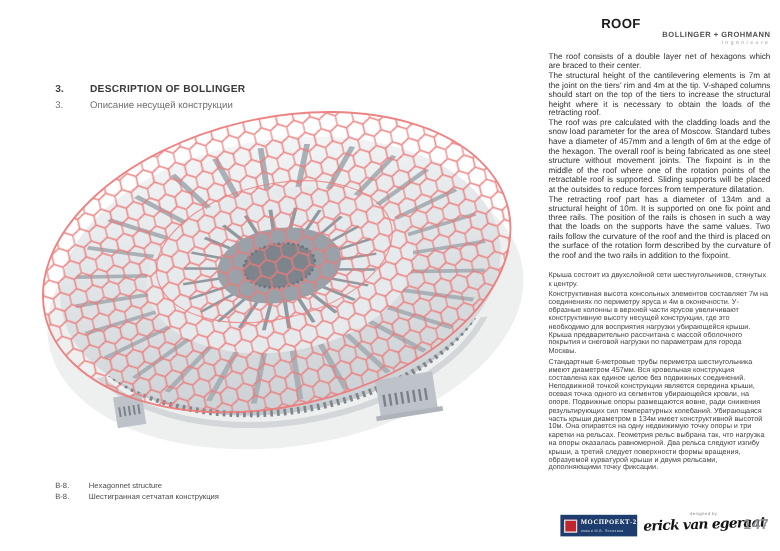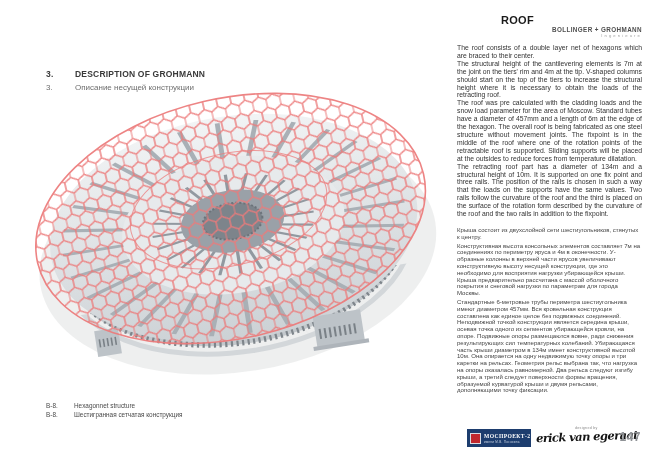--- a/index.html
+++ b/index.html
@@ -53,21 +53,21 @@
   .pageno{position:absolute;right:9px;top:430px;font-size:12px;font-weight:bold;color:#8f9296;letter-spacing:0.5px;}
 </style>
 </head>
 <body>
 
 <div class="sheet">
 
   <div class="section">
     <div class="sec-row sec-en">
       <span class="sec-num">3.</span>
-      <span>DESCRIPTION OF GROHMANN</span>
+      <span>DESCRIPTION OF BOLLINGER</span>
     </div>
     <div class="sec-row sec-ru">
       <span class="sec-num">3.</span>
       <span>Описание несущей конструкции</span>
     </div>
   </div>
 
   <div class="art">
     <div class="hatch"></div>
     <svg viewBox="0 0 440 330" width="440" height="330" aria-hidden="true">

